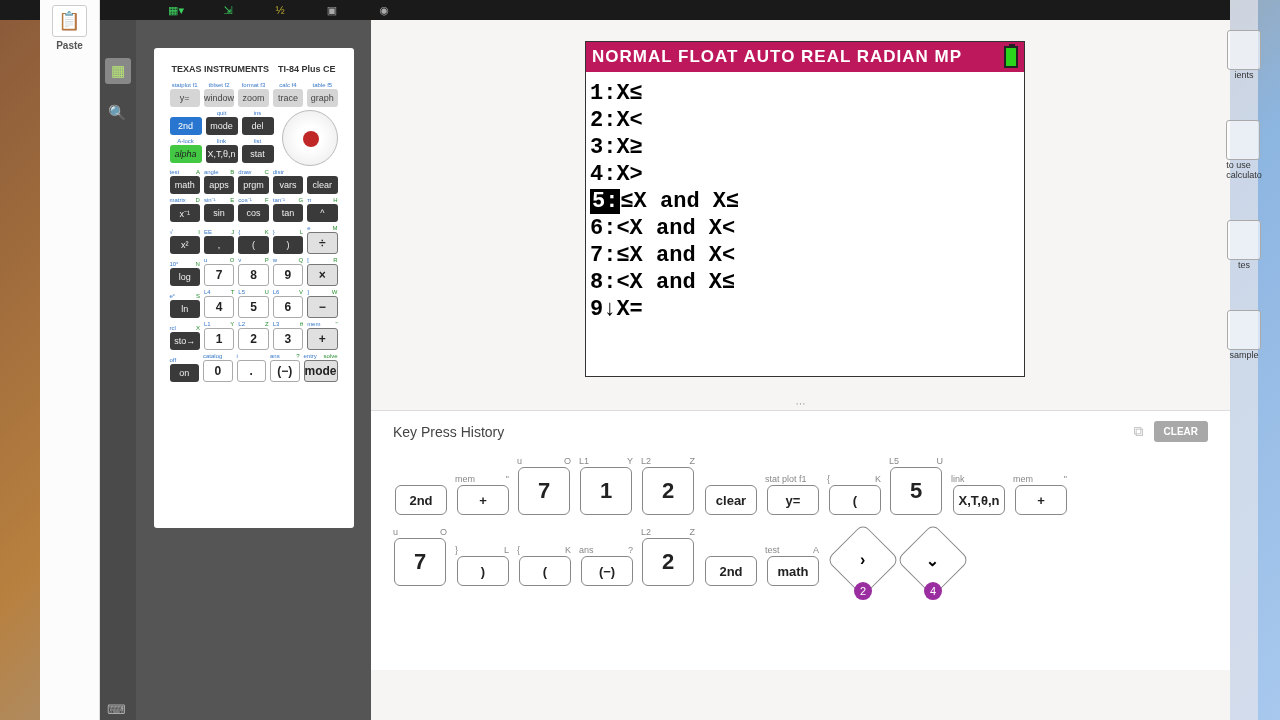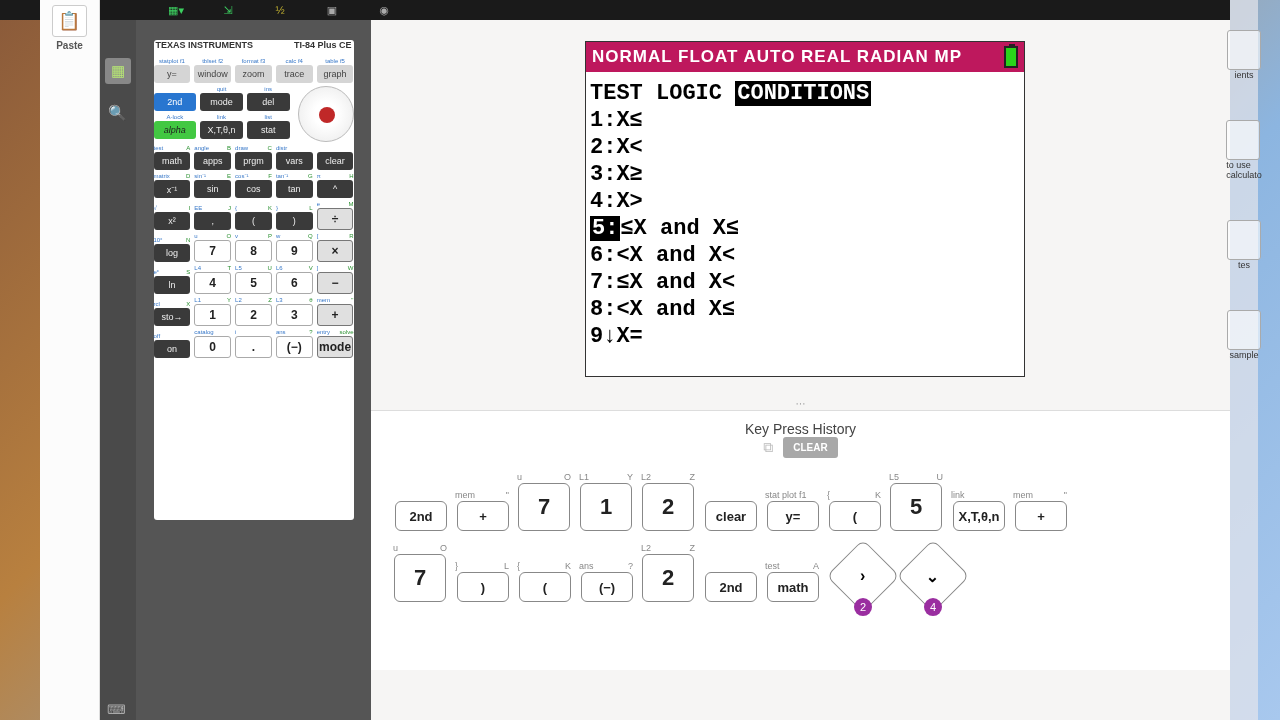--- a/index.html
+++ b/index.html
@@ -55,22 +55,22 @@
   .calc-panel {
     position:absolute; left:136px; top:20px;
     width:235px; height:700px;
     background:#555;
     padding:20px 10px;
   }
   .calculator {
     width:200px; height:480px;
     background:#fff;
     border-radius:3px;
-    padding:0;
-    margin:0 auto;
+    padding:16px;
+    margin:8px auto;
   }
   .calc-header {
     display:flex; justify-content:space-between; align-items:center;
     font-size:9px; font-weight:bold; color:#333;
     margin-bottom:8px; padding:0 2px;
   }
   .calc-row {
     display:flex; gap:4px; margin-bottom:3px;
     align-items:flex-end;
   }
@@ -135,23 +135,22 @@
     color:#999; font-size:10px;
   }
   .history-panel {
     position:absolute; left:0; top:390px;
     width:100%; height:260px;
     background:#fff;
     border-top:1px solid #ddd;
     padding:10px 22px;
   }
   .history-header {
-    display:flex; justify-content:flex-start; align-items:center;
+    display:flex; justify-content:space-between; align-items:center;
     margin-bottom:14px;
-    flex-direction:column;
   }
   .history-title { font-size:14px; color:#444; }
   .history-actions { display:flex; gap:10px; align-items:center; }
   .copy-icon { color:#bbb; font-size:14px; }
   .clear-btn {
     background:#a8a8a8; color:#fff; border:none; border-radius:3px;
     font-size:10px; font-weight:bold; padding:5px 10px; cursor:pointer;
   }
   .history-keys {
     display:flex; flex-wrap:wrap; gap:8px; align-items:flex-end;
@@ -553,23 +552,20 @@
 </div>
 
 <div class="main-area">
 
   <div class="calc-screen">
     <div class="screen-status">
       <span>NORMAL FLOAT AUTO REAL RADIAN MP</span>
       <div class="battery"></div>
     </div>
     <div class="screen-body">
-      <div class="menu-title">
-        <span>TEST LOGIC </span><span class="inv">CONDITIONS</span>
-      </div>
       <div id="screen-lines">
           <div class="menu-line"><span>1:</span><span>X≤</span></div>
           <div class="menu-line"><span>2:</span><span>X&lt;</span></div>
           <div class="menu-line"><span>3:</span><span>X≥</span></div>
           <div class="menu-line"><span>4:</span><span>X&gt;</span></div>
           <div class="menu-line"><span class="sel">5:</span><span>≤X  and  X≤</span></div>
           <div class="menu-line"><span>6:</span><span>&lt;X  and  X&lt;</span></div>
           <div class="menu-line"><span>7:</span><span>≤X  and  X&lt;</span></div>
           <div class="menu-line"><span>8:</span><span>&lt;X  and  X≤</span></div>
           <div class="menu-line"><span>9↓</span><span>X=</span></div>

